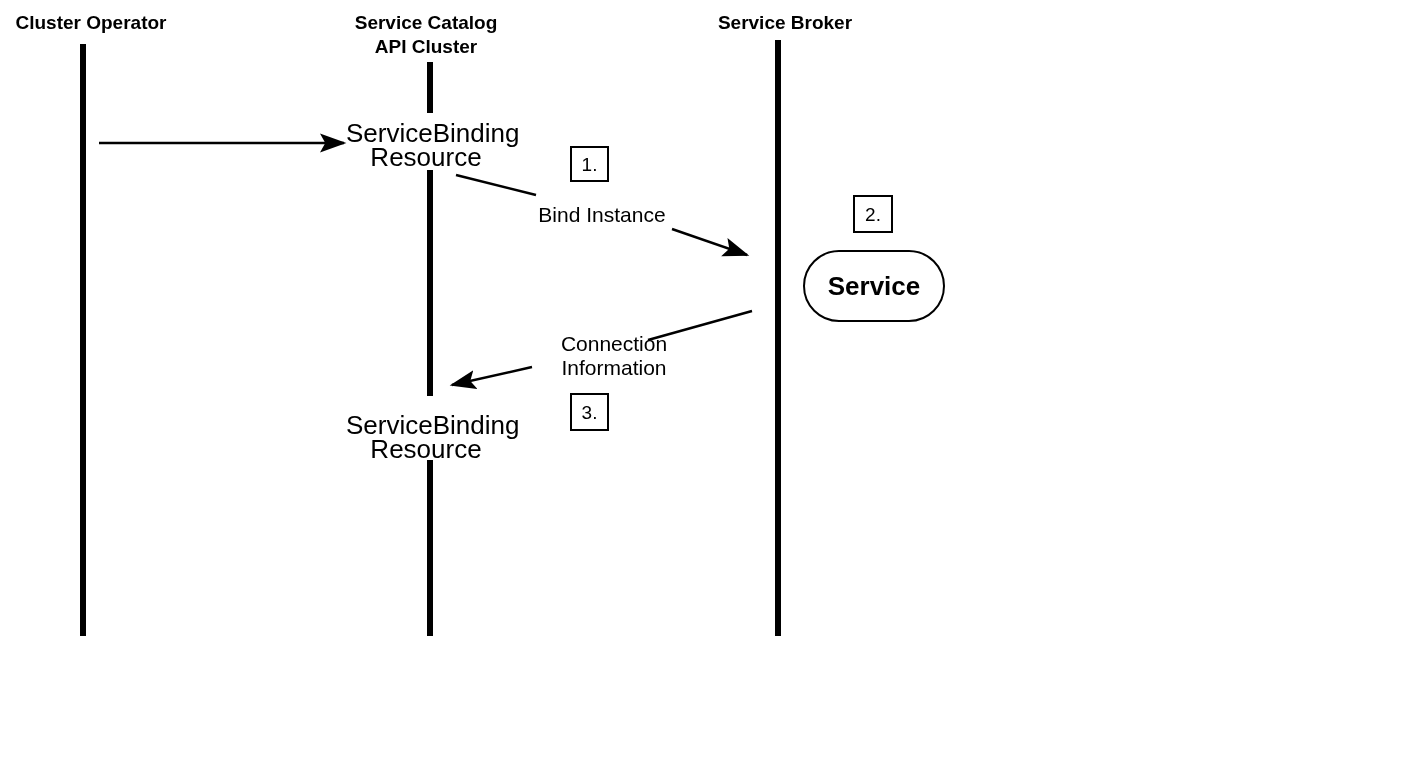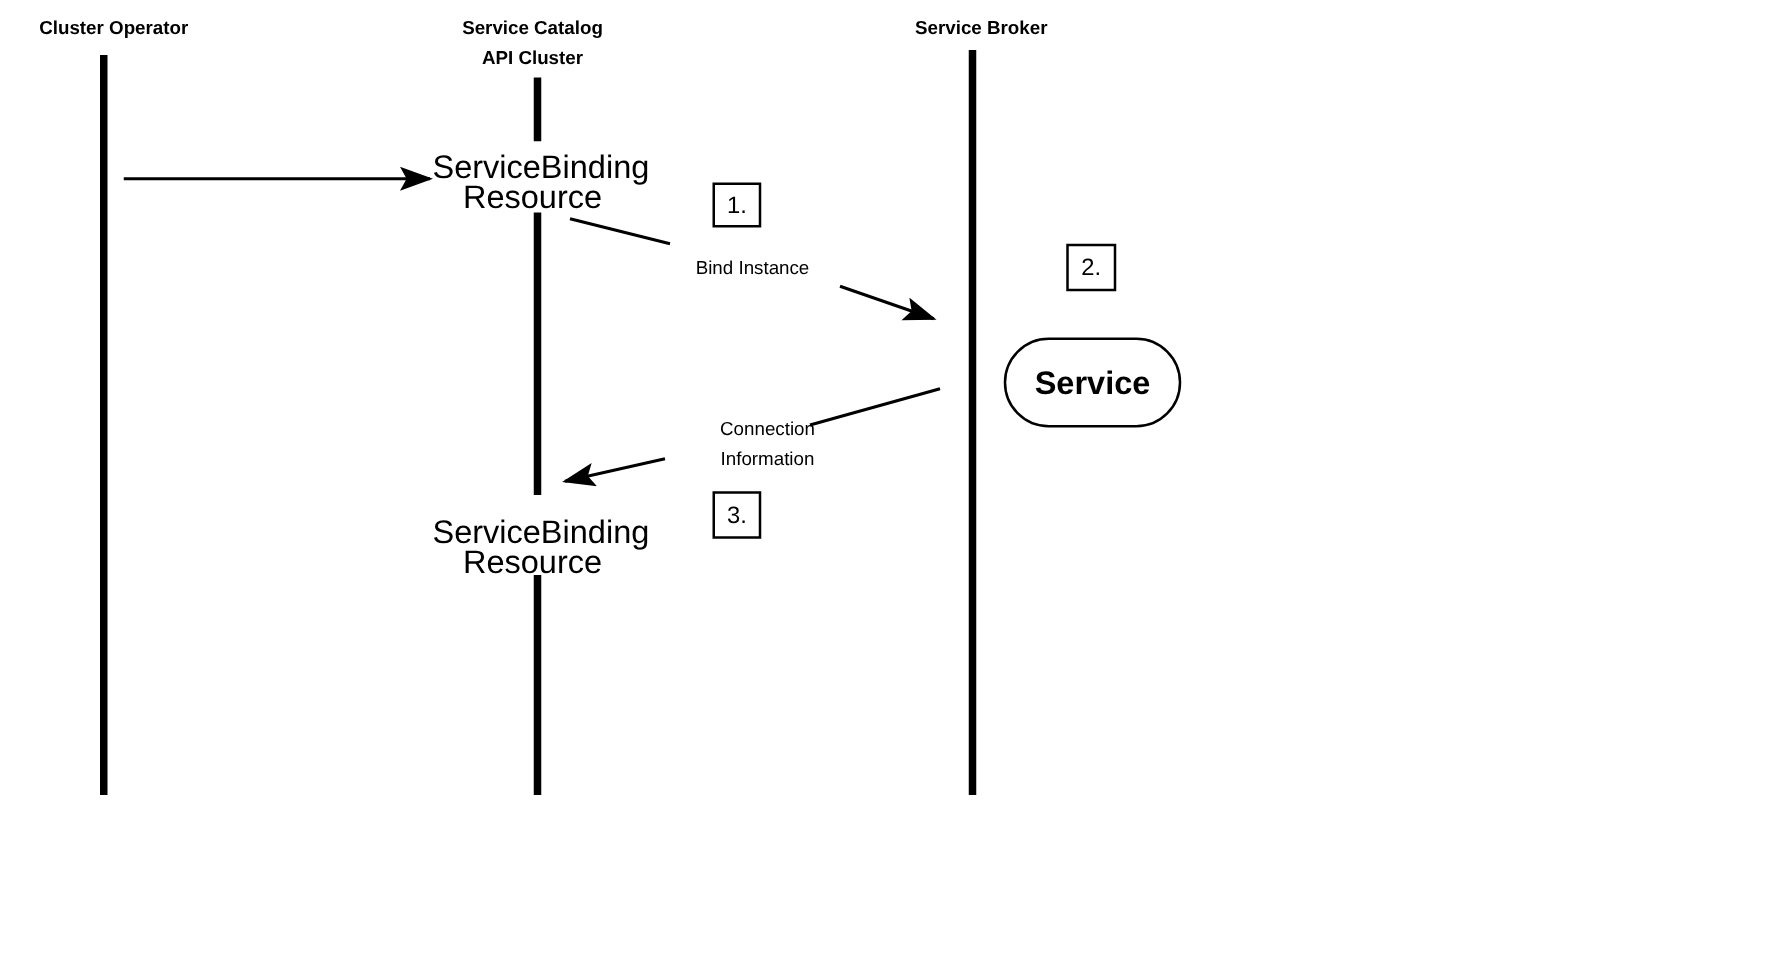--- a/index.html
+++ b/index.html
@@ -14,42 +14,42 @@
   #canvas {
     position: relative;
     width: 1421px;
     height: 772px;
     background: #ffffff;
     overflow: hidden;
   }
   .actor-header {
     position: absolute;
     font-weight: bold;
-    font-size: 15px;
+    font-size: 19px;
     line-height: 24px;
     text-align: center;
     white-space: pre-line;
     color: #000000;
   }
   .lifeline {
     position: absolute;
     background: #000000;
     width: 6px;
   }
   .note-text {
     position: absolute;
     font-size: 26px;
     line-height: 24px;
     text-align: center;
     white-space: pre-line;
     color: #000000;
   }
   .msg-label {
     position: absolute;
-    font-size: 15px;
+    font-size: 21px;
     line-height: 24px;
     text-align: center;
     white-space: pre-line;
     color: #000000;
   }
   .step-box {
     position: absolute;
     border: 2px solid #000000;
     background: #ffffff;
     font-size: 19px;
@@ -111,21 +111,21 @@
 
   <div class="msg-label" style="left:533px; top:332px; width:162px;">Connection
 Information</div>
 
   <div class="step-box" style="left:570px; top:146px; width:39px; height:36px;">1.</div>
 
   <div class="step-box" style="left:853px; top:195px; width:40px; height:38px;">2.</div>
 
   <div class="step-box" style="left:570px; top:393px; width:39px; height:38px;">3.</div>
 
-  <div class="service-box" style="left:803px; top:250px; width:142px; height:72px; border-radius:36px;margin-top:20px;">Service</div>
+  <div class="service-box" style="left:803px; top:250px; width:142px; height:72px; border-radius:36px;">Service</div>
 
   <svg class="overlay" viewBox="0 0 1421 772" xmlns="http://www.w3.org/2000/svg">
     <defs>
       <marker id="solidArrow" markerWidth="12" markerHeight="12" refX="10" refY="4" orient="auto" markerUnits="strokeWidth">
         <path d="M0,0 L11,4 L0,8 L2.2,4 Z" fill="#000000"></path>
       </marker>
     </defs>
 
     <line x1="99" y1="143" x2="344" y2="143" stroke="#000000" stroke-width="2.4" marker-end="url(#solidArrow)"></line>
 

